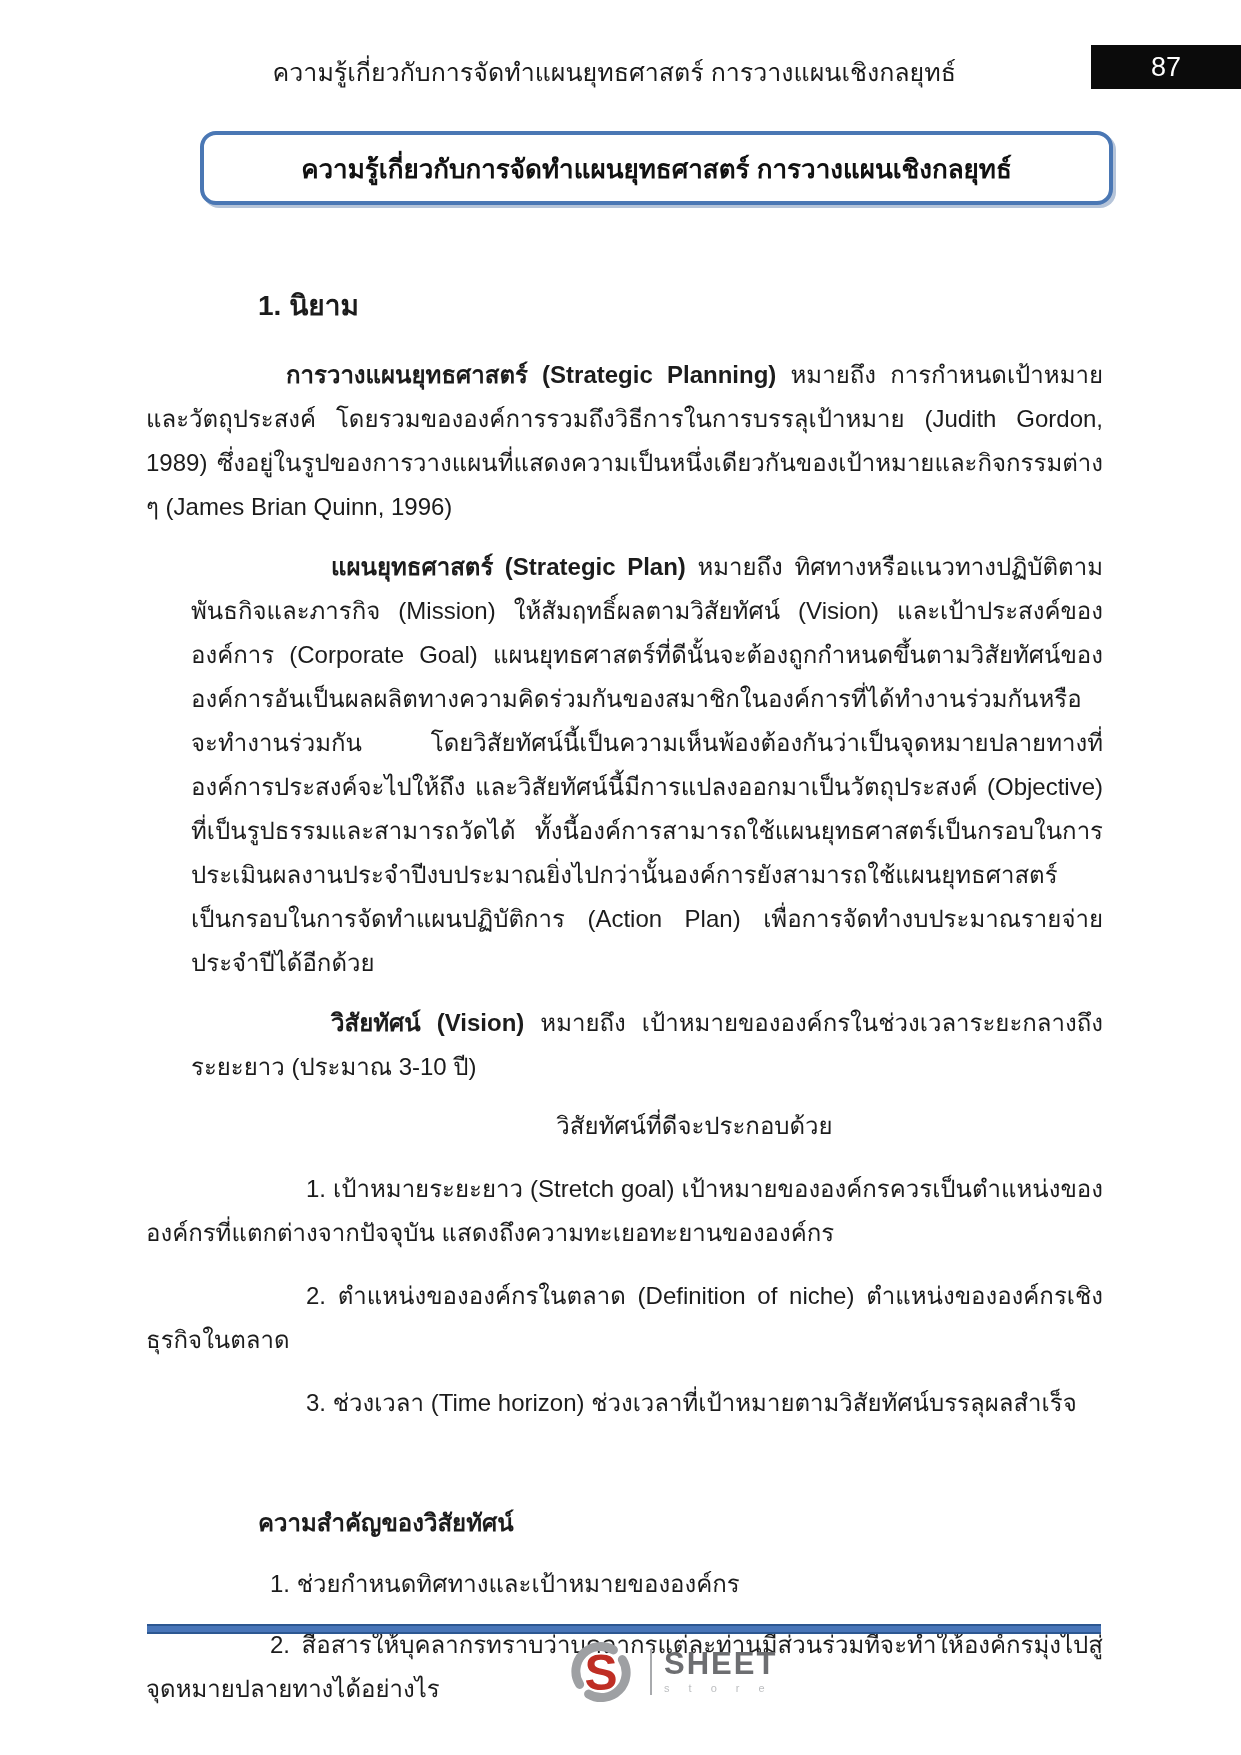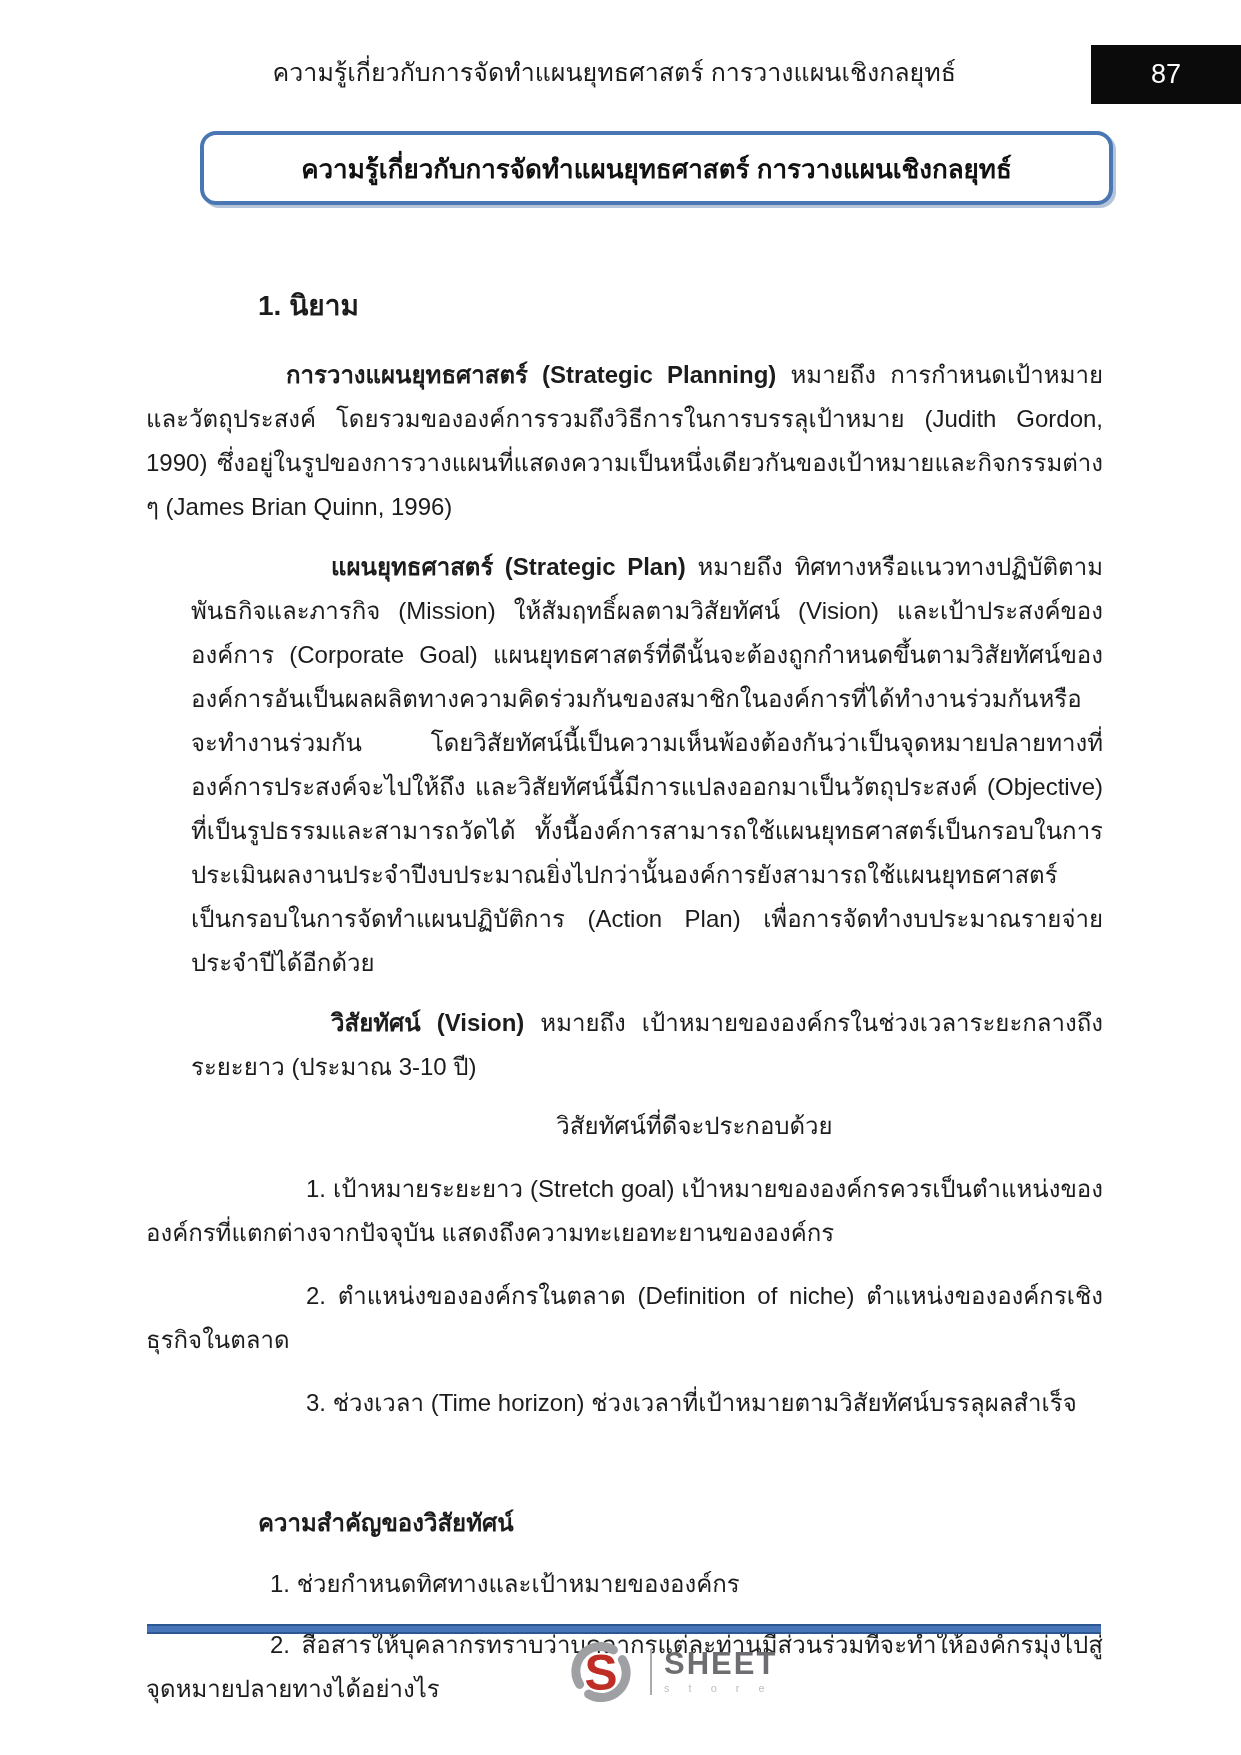--- a/index.html
+++ b/index.html
@@ -15,21 +15,21 @@
   
   .running-title {
     position: absolute; top: 57px; left: 0; width: 956px;
     text-align: right;
     font-size: 25px; line-height: 30px;
     color: #1a1a1a;
     white-space: nowrap;
   }
   .page-badge {
     position: absolute; top: 45px; left: 1091px;
-    width: 150px; height: 59px;
+    width: 150px; height: 44px;
     background: #0b0b0b; color: #ffffff;
     display: flex; align-items: center; justify-content: center;
     font-size: 27px;
   }
   
   .title-box {
     position: absolute; top: 131px; left: 200px;
     width: 905px; height: 66px;
     border: 4px solid var(--accent_blue, #4a77b4);
     border-radius: 16px;
@@ -102,21 +102,21 @@
   </div>
 
   <div class="title-box">
     <div class="doc-title">ความรู้เกี่ยวกับการจัดทำแผนยุทธศาสตร์ การวางแผนเชิงกลยุทธ์</div>
   </div>
 
   <div class="body-text">
 
     <div class="sec-heading">1. นิยาม</div>
 
-    <p class="para"><span class="para-lead">การวางแผนยุทธศาสตร์ (Strategic Planning)</span><span> หมายถึง การกำหนดเป้าหมายและวัตถุประสงค์ โดยรวมขององค์การรวมถึงวิธีการในการบรรลุเป้าหมาย (Judith Gordon, 1990) ซึ่งอยู่ในรูปของการวางแผนที่แสดงความเป็นหนึ่งเดียวกันของเป้าหมายและกิจกรรมต่าง ๆ  (James Brian Quinn, 1996)</span></p>
+    <p class="para"><span class="para-lead">การวางแผนยุทธศาสตร์ (Strategic Planning)</span><span> หมายถึง การกำหนดเป้าหมายและวัตถุประสงค์ โดยรวมขององค์การรวมถึงวิธีการในการบรรลุเป้าหมาย (Judith Gordon, 1989) ซึ่งอยู่ในรูปของการวางแผนที่แสดงความเป็นหนึ่งเดียวกันของเป้าหมายและกิจกรรมต่าง ๆ  (James Brian Quinn, 1996)</span></p>
 
     <p class="para"><span class="para-lead">แผนยุทธศาสตร์ (Strategic Plan)</span><span> หมายถึง ทิศทางหรือแนวทางปฏิบัติตามพันธกิจและภารกิจ (Mission) ให้สัมฤทธิ์ผลตามวิสัยทัศน์ (Vision) และเป้าประสงค์ขององค์การ (Corporate Goal) แผนยุทธศาสตร์ที่ดีนั้นจะต้องถูกกำหนดขึ้นตามวิสัยทัศน์ขององค์การอันเป็นผลผลิตทางความคิดร่วมกันของสมาชิกในองค์การที่ได้ทำงานร่วมกันหรือจะทำงานร่วมกัน โดยวิสัยทัศน์นี้เป็นความเห็นพ้องต้องกันว่าเป็นจุดหมายปลายทางที่องค์การประสงค์จะไปให้ถึง และวิสัยทัศน์นี้มีการแปลงออกมาเป็นวัตถุประสงค์ (Objective) ที่เป็นรูปธรรมและสามารถวัดได้ ทั้งนี้องค์การสามารถใช้แผนยุทธศาสตร์เป็นกรอบในการประเมินผลงานประจำปีงบประมาณยิ่งไปกว่านั้นองค์การยังสามารถใช้แผนยุทธศาสตร์เป็นกรอบในการจัดทำแผนปฏิบัติการ (Action Plan) เพื่อการจัดทำงบประมาณรายจ่ายประจำปีได้อีกด้วย</span></p>
 
     <p class="para"><span class="para-lead">วิสัยทัศน์ (Vision)</span><span> หมายถึง เป้าหมายขององค์กรในช่วงเวลาระยะกลางถึงระยะยาว (ประมาณ 3-10 ปี)</span></p>
 
     <div class="intro-line">วิสัยทัศน์ที่ดีจะประกอบด้วย</div>
 
     <p class="vision-item">1. เป้าหมายระยะยาว (Stretch goal) เป้าหมายขององค์กรควรเป็นตำแหน่งขององค์กรที่แตกต่างจากปัจจุบัน  แสดงถึงความทะเยอทะยานขององค์กร</p>
     <p class="vision-item">2. ตำแหน่งขององค์กรในตลาด (Definition of niche)  ตำแหน่งขององค์กรเชิงธุรกิจในตลาด</p>
     <p class="vision-item">3. ช่วงเวลา (Time horizon) ช่วงเวลาที่เป้าหมายตามวิสัยทัศน์บรรลุผลสำเร็จ</p>

